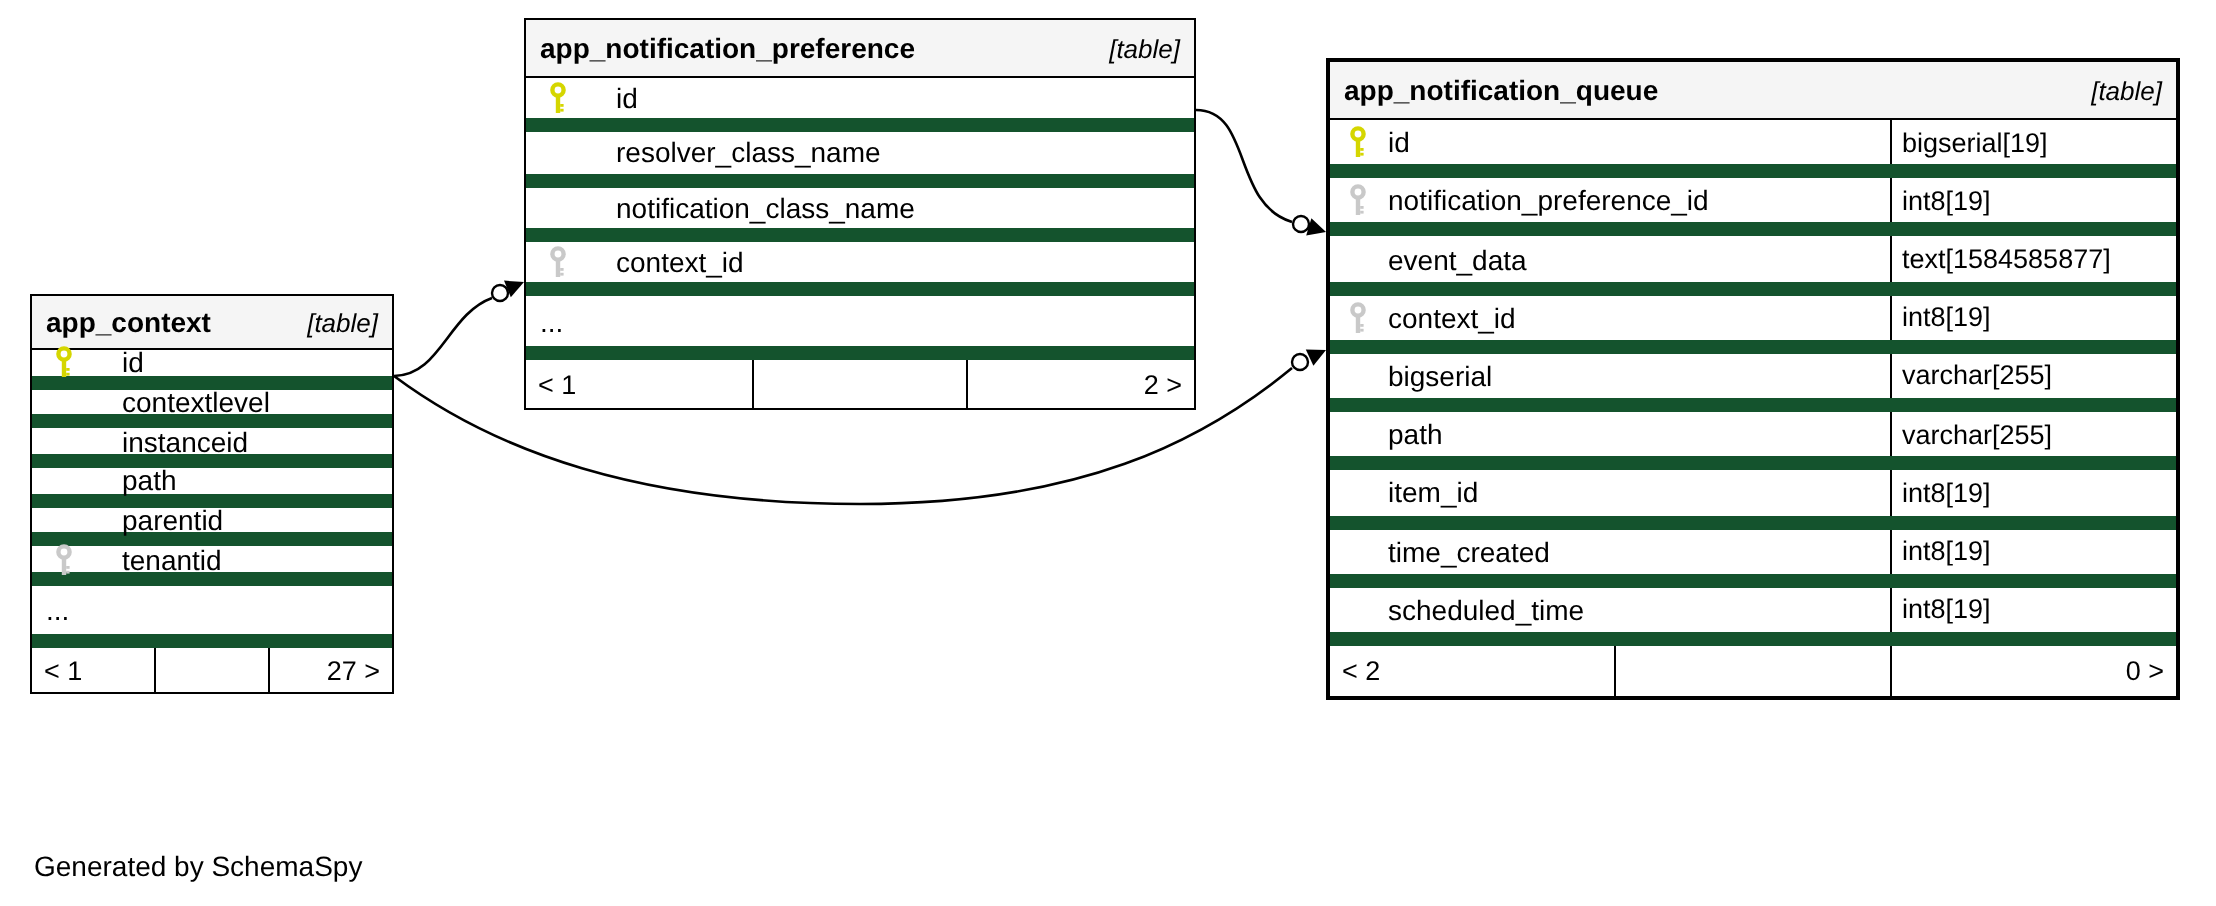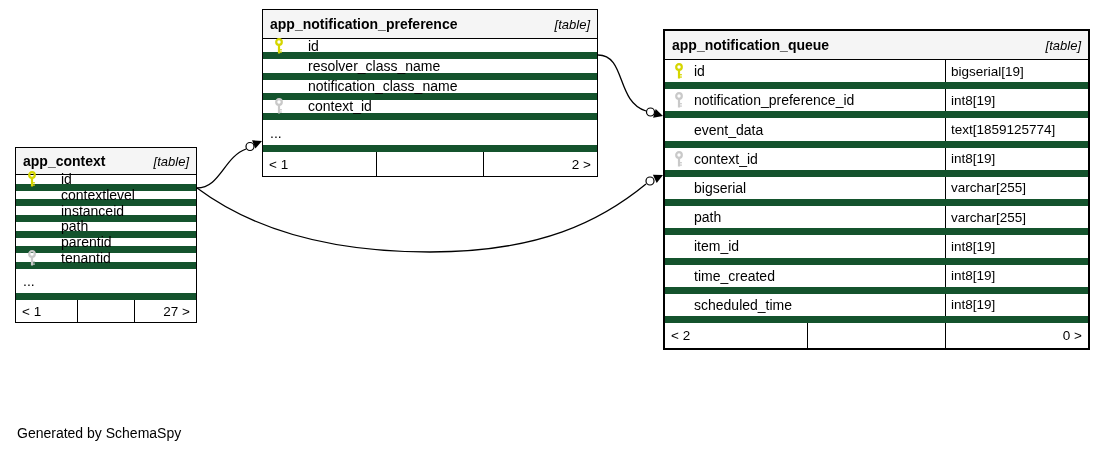--- a/index.html
+++ b/index.html
@@ -33,23 +33,23 @@
                display:flex; align-items:center; padding-left:5px; font-size:13.5px; white-space:nowrap;text-align:center; }
 
   .row.ellipsis { flex:0 0 25px; align-items:center; padding-left:7px; font-size:14px; }
 
   .footer { flex:0 0 24px; display:flex; align-items:stretch; }
   .footer .fc { flex:1 1 0; display:flex; align-items:center; font-size:13.5px; }
   .footer .fc + .fc { border-left:1px solid #000; }
   .footer .fc.left  { padding-left:6px; }
   .footer .fc.right { justify-content:flex-end; padding-right:6px; }
 
-  .t-pref    { left:262px; top:9px;   width:336px; height:168px; }
+  .t-pref    { left:262px; top:9px;   width:336px; height:196px; }
   .t-queue   { left:663px; top:29px;  width:427px; height:321px; }
-  .t-context { left:15px;  top:147px; width:182px; height:176px; }
+  .t-context { left:15px;  top:147px; width:182px; height:200px; }
   .t-pref .hdr, .t-queue .hdr { flex-basis:28px; }
   .t-context .hdr { flex-basis:26px; }
   .t-context .row.ellipsis { flex-basis:24px; }
   .t-context .footer { flex-basis:22px; }
   .t-queue .footer { flex-basis:25px; }
 
   .generated { position:absolute; left:17px; top:425px; font-size:14px; }
 </style>
 </head>
 <body>
@@ -145,21 +145,21 @@
           <rect x="6.1" y="13.4" width="1.7" height="1.4" fill="currentColor"></rect>
         </svg>
         <span>notification_preference_id</span>
       </div>
       <div class="type-cell">int8[19]</div>
     </div>
     <div class="row">
       <div class="name-cell">
         <span>event_data</span>
       </div>
-      <div class="type-cell">text[1859125774]</div>
+      <div class="type-cell">text[1584585877]</div>
     </div>
     <div class="row">
       <div class="name-cell">
         <svg class="key-icon fk" viewBox="0 0 10 16">
           <circle cx="5" cy="4" r="2.8" fill="none" stroke="currentColor" stroke-width="2.2"></circle>
           <rect x="3.9" y="6.5" width="2.2" height="9" fill="currentColor"></rect>
           <rect x="6.1" y="11" width="1.7" height="1.4" fill="currentColor"></rect>
           <rect x="6.1" y="13.4" width="1.7" height="1.4" fill="currentColor"></rect>
         </svg>
         <span>context_id</span>

